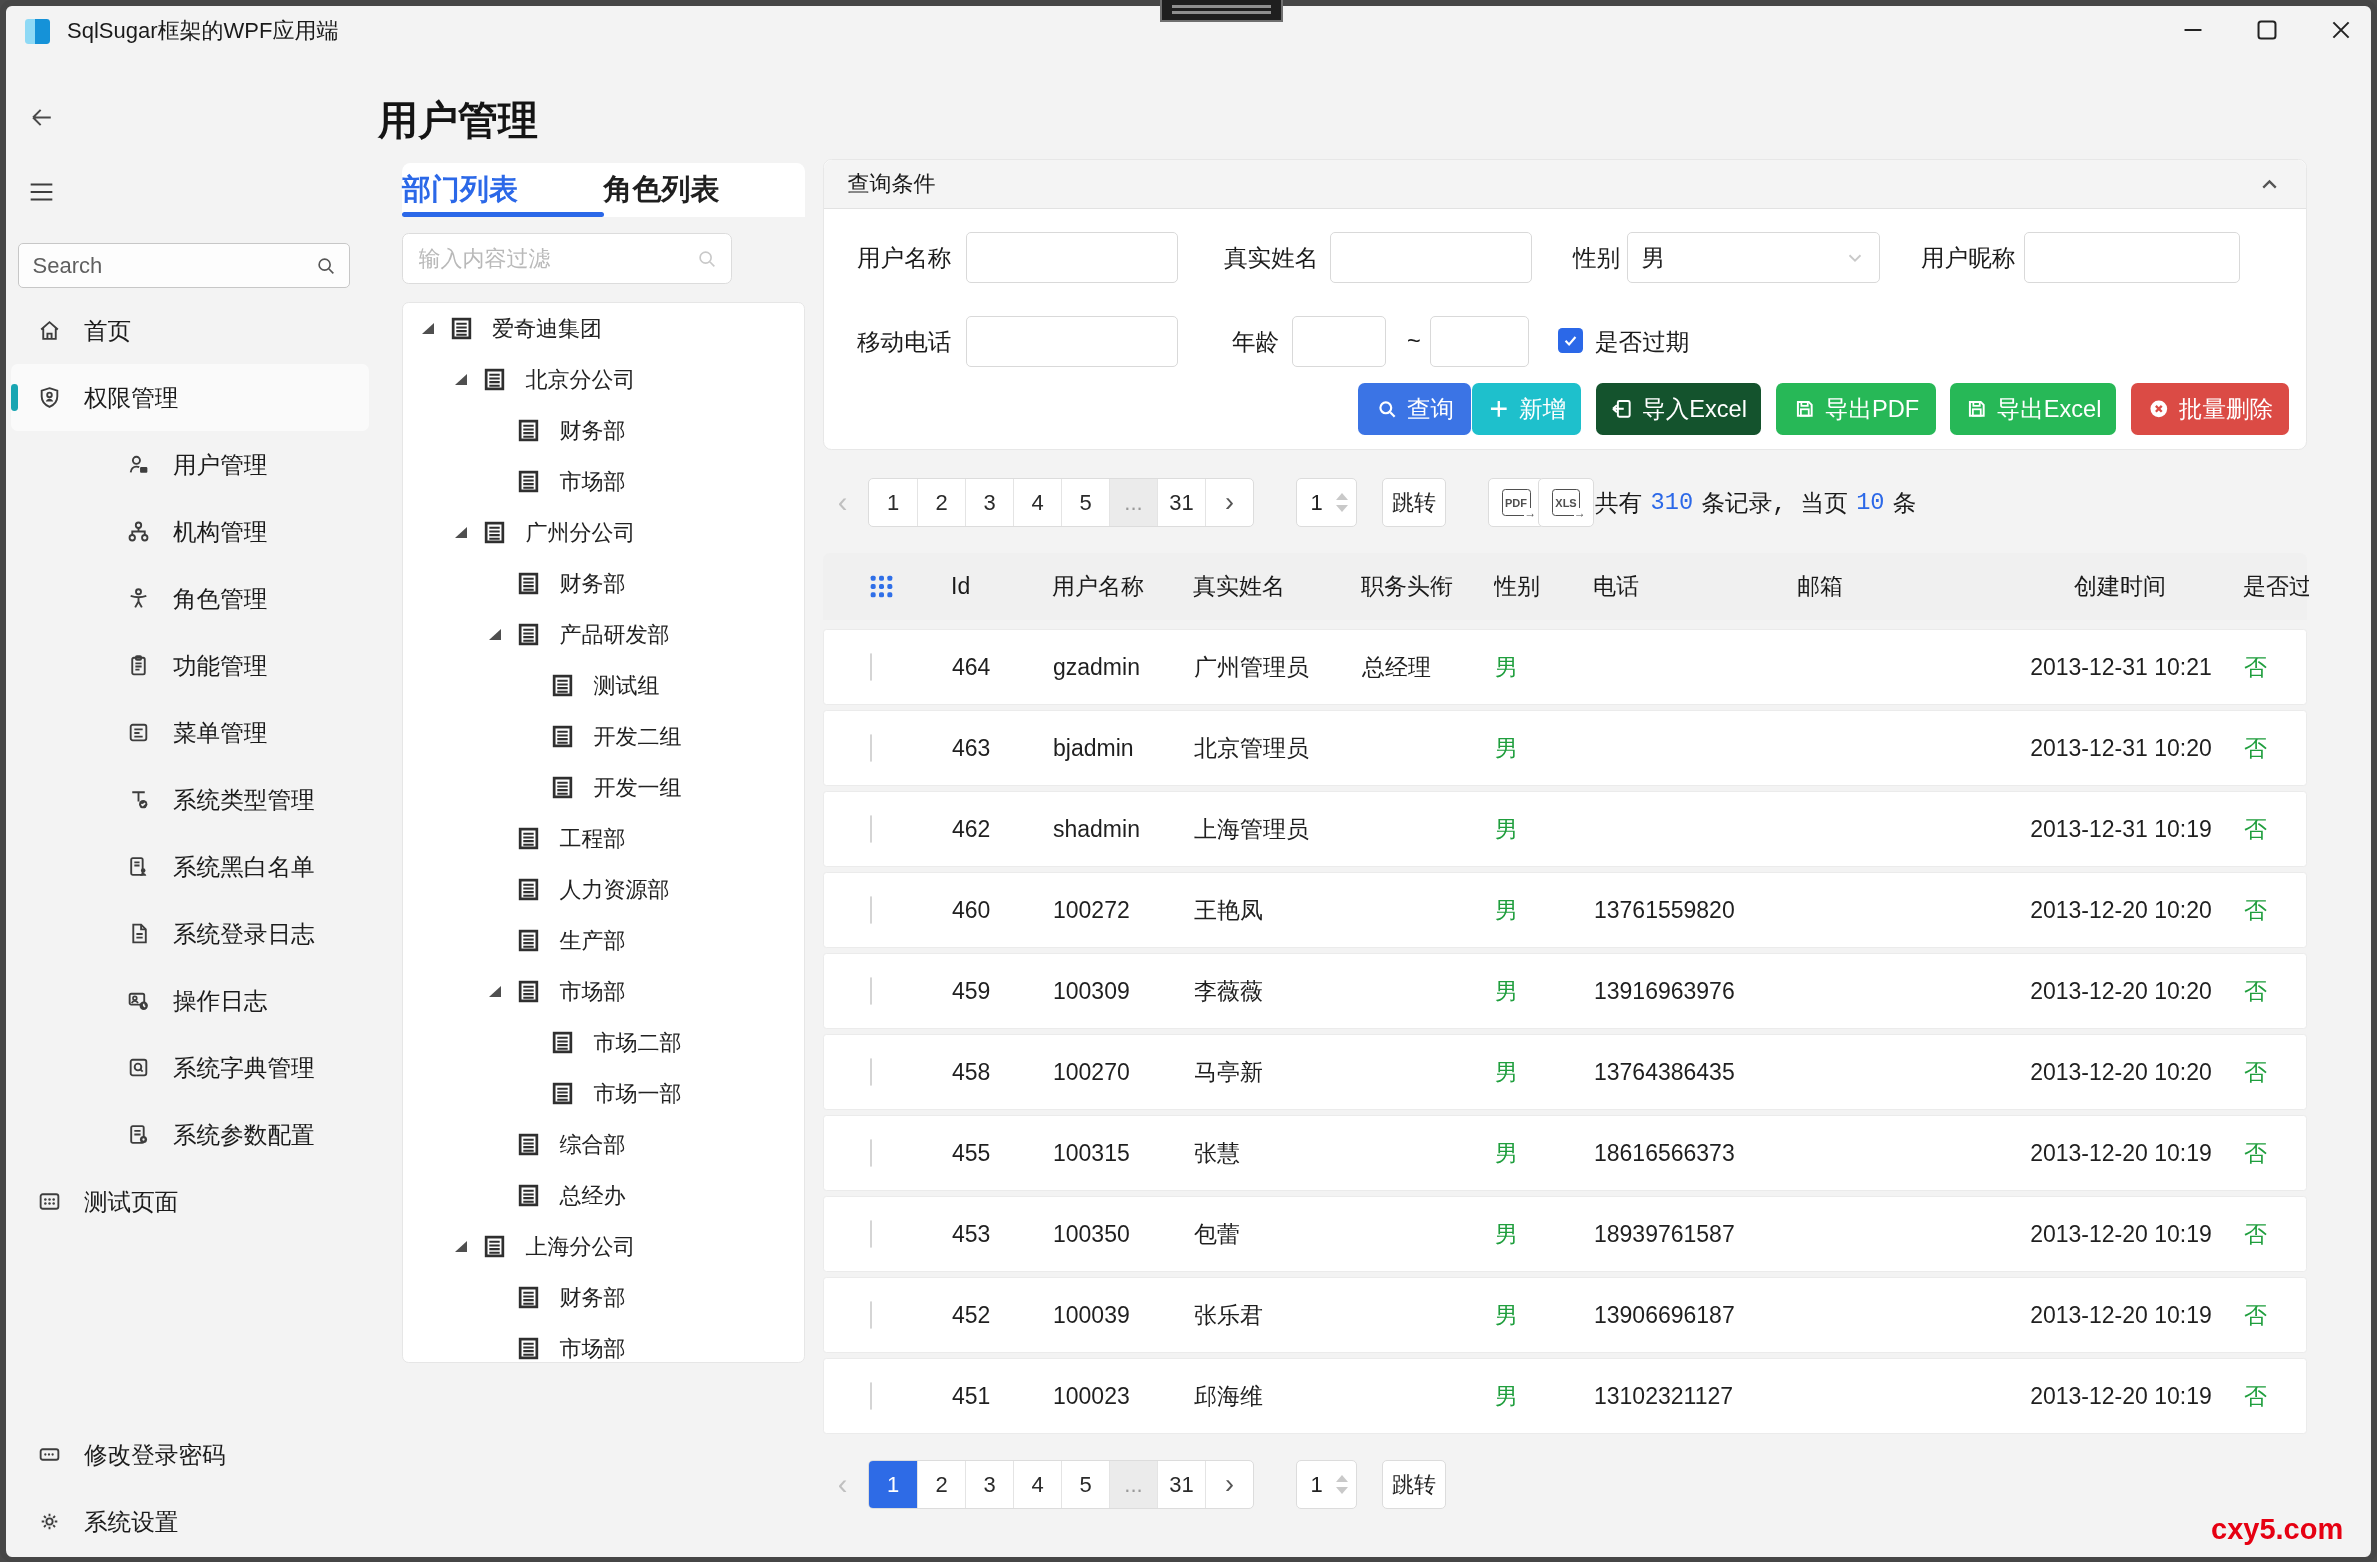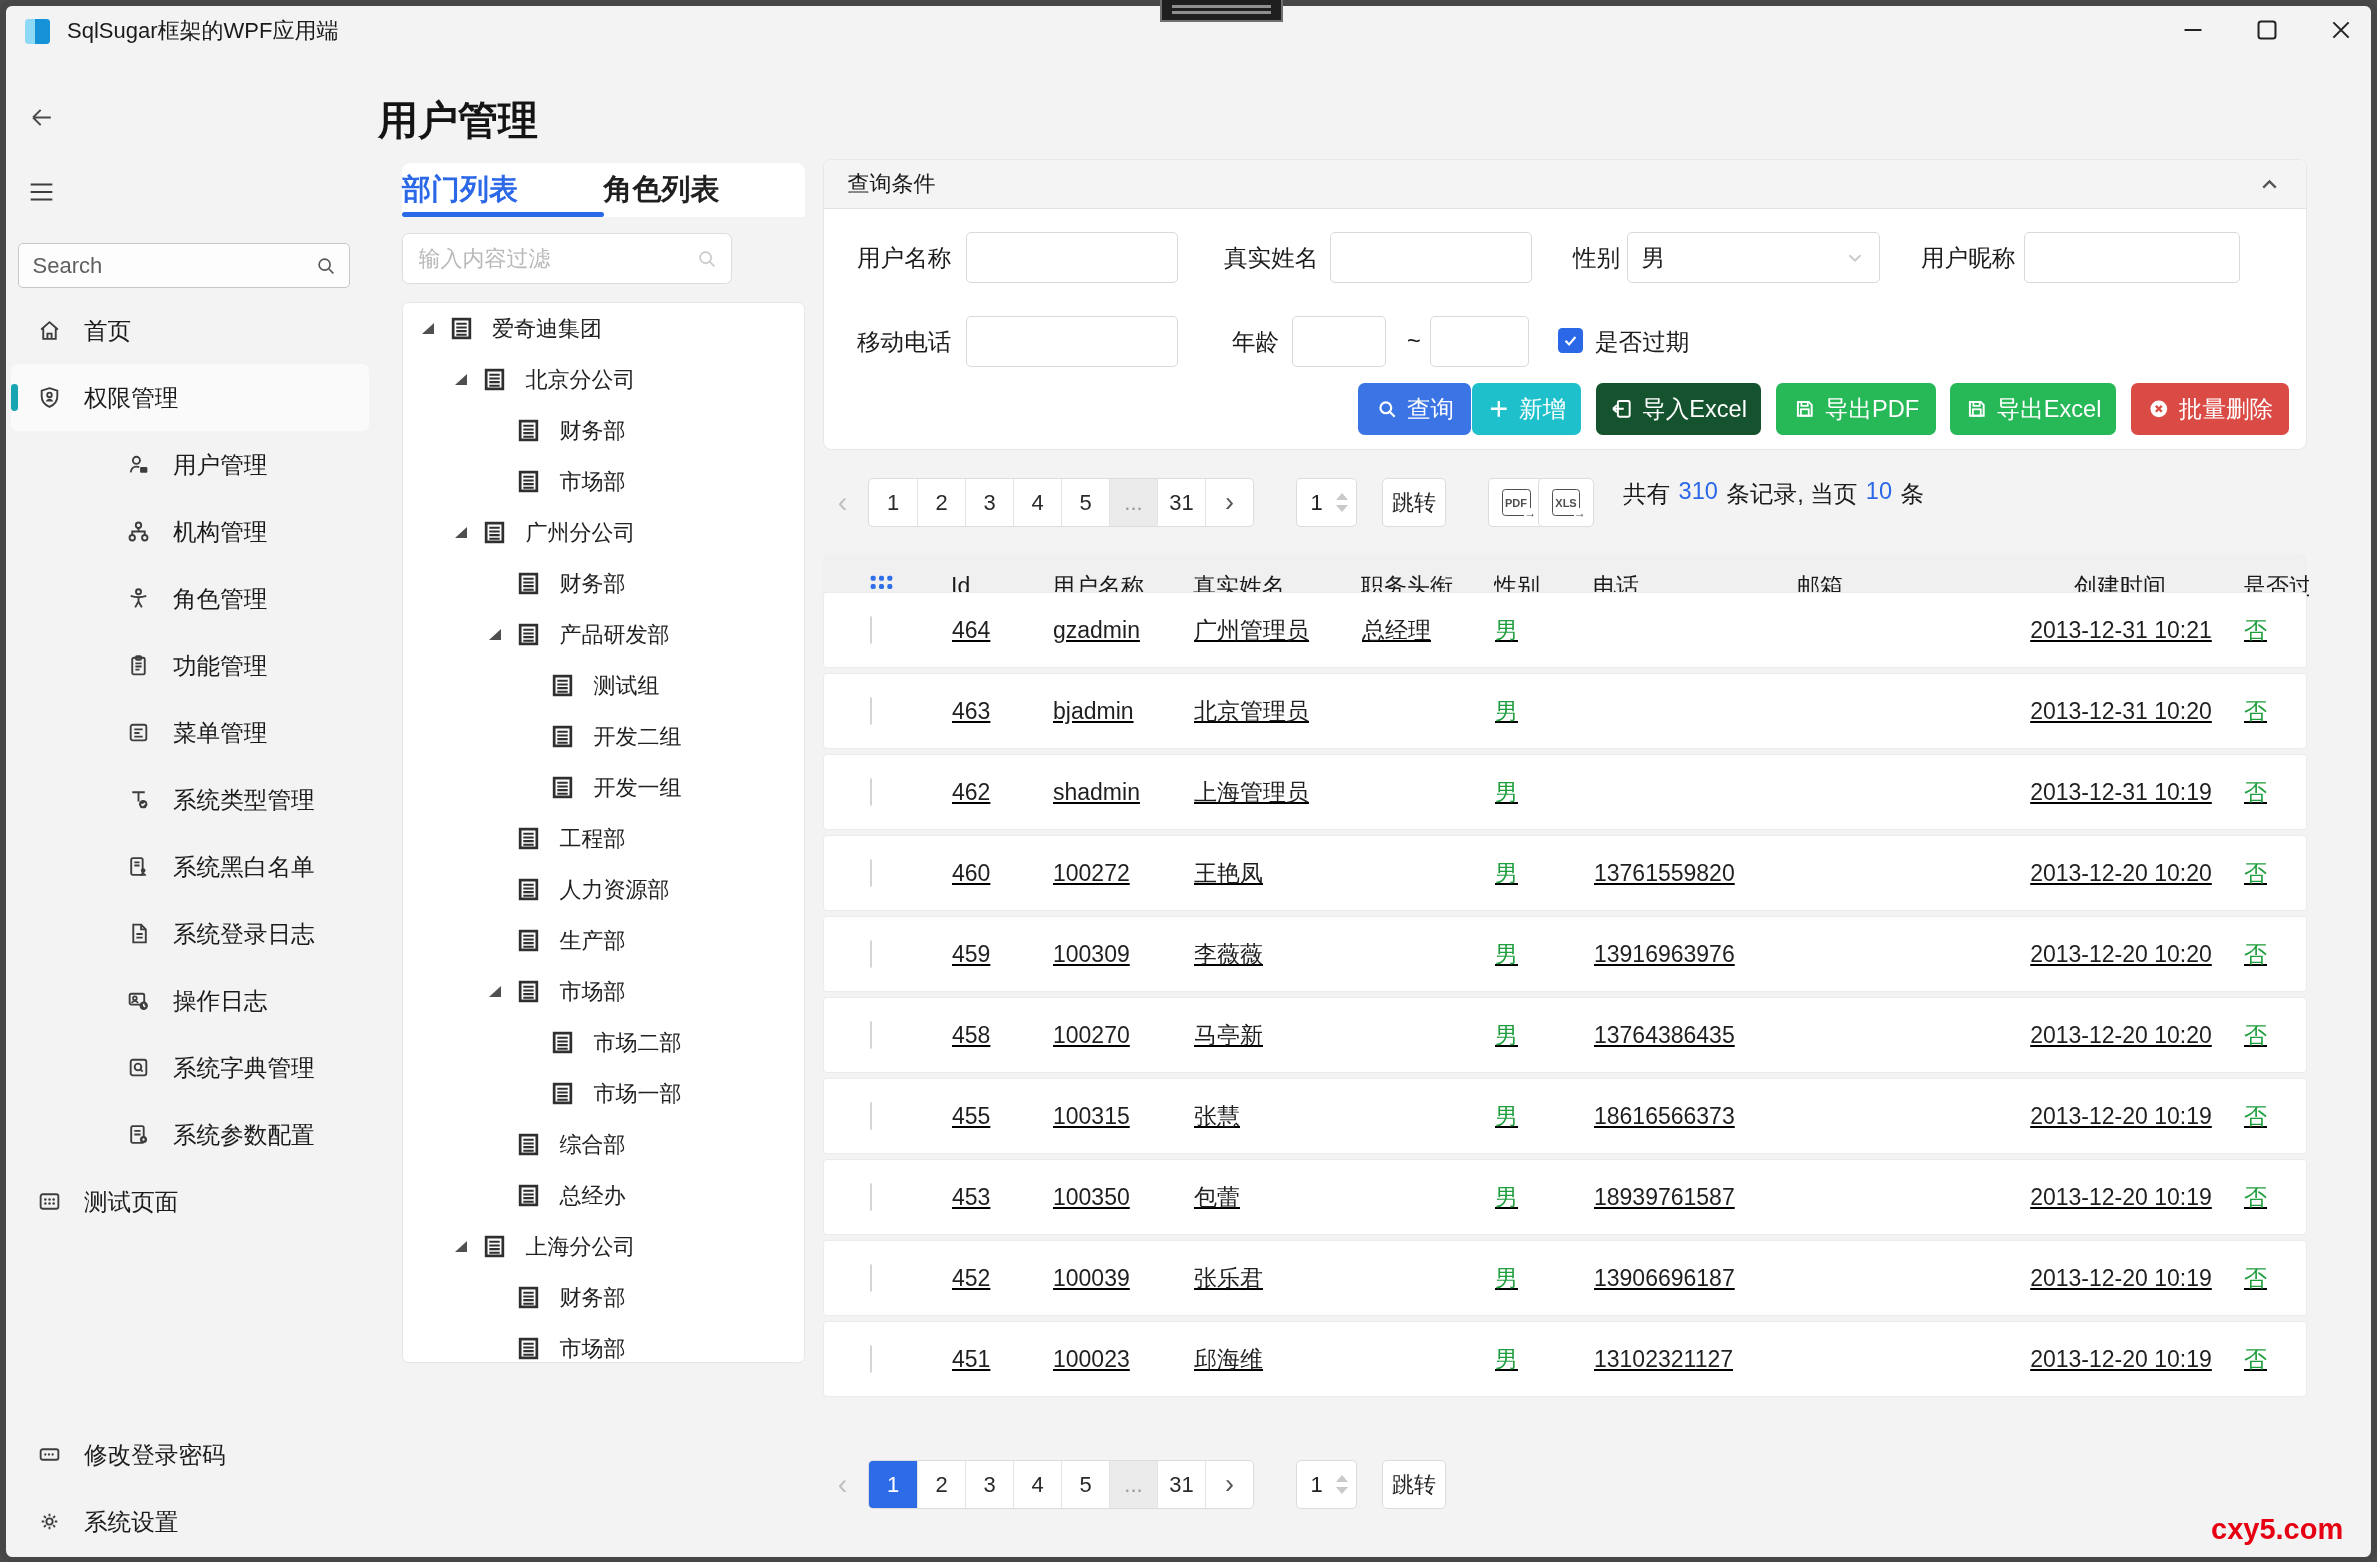--- a/index.html
+++ b/index.html
@@ -104,27 +104,27 @@
   .jumpbtn{position:absolute;left:559px;top:0;width:64px;height:49px;border:0.8px solid #dcdcdc;border-radius:5px;
            background:#fff;display:flex;align-items:center;justify-content:center;font-size:22px;color:#222;
            box-sizing:border-box;cursor:pointer;}
   .expbtn{position:absolute;top:0;width:56px;height:49px;border:0.8px solid #dcdcdc;border-radius:5px;background:#fff;
           box-sizing:border-box;display:flex;align-items:center;justify-content:center;cursor:pointer;}
   .expbtn.pdf{left:665px;} .expbtn.xls{left:715px;}
   .minidoc{border:1.7px solid #4f4f4f;border-radius:3.4px;font-size:11px;font-weight:bold;color:#4f4f4f;
            padding:6.7px 2.5px;position:relative;}
   .minidoc::after{content:"\2192";position:absolute;right:-6.7px;bottom:-5px;font-size:11.8px;color:#4f4f4f;
                   background:#fff;line-height:1;}
-  .psummary{position:absolute;left:800px;top:0;height:49px;display:flex;align-items:flex-start;gap:8.4px;
-            font-size:23.6px;color:#1b1b1b;white-space:nowrap;}
+  .psummary{position:absolute;left:772px;top:0;height:49px;display:flex;align-items:center;gap:8.4px;
+            font-size:23.6px;color:#1b1b1b;white-space:nowrap;font-family:Liberation Mono, monospace;}
   .psummary .num{color:#2B68E8;}
   
   .thead{left:817px;top:547px;width:1484px;height:67px;display:flex;align-items:center;background:#f0f0f0;
          font-size:23px;color:#1a1a1a;padding-left:46px;box-sizing:border-box;border-radius:6.7px 6.7px 0 0;}
-  .rows{left:817px;top:586px;width:1484px;text-decoration:underline;}
+  .rows{left:817px;top:623px;width:1484px;}
   .trow{height:76px;margin-bottom:5px;background:#fff;border:0.8px solid #ebebeb;border-radius:3.4px;
         display:flex;align-items:center;padding-left:46px;box-sizing:border-box;font-size:23px;color:#1f1f1f;
         overflow:hidden;}
   .c-cb{width:82px;flex:none;} .c-id{width:101px;flex:none;} .c-user{width:141px;flex:none;}
   .c-real{width:168px;flex:none;} .c-title{width:133px;flex:none;} .c-gender{width:99px;flex:none;}
   .c-phone{width:204px;flex:none;} .c-email{width:200px;flex:none;} .c-created{width:246px;flex:none;text-align:center;}
   .c-exp{width:66px;flex:none;overflow:hidden;white-space:nowrap;}
   .c-gender,.c-exp{color:#1F9E3D;}
   .thead .c-gender,.thead .c-exp{color:#1a1a1a;}
   .col{white-space:nowrap;overflow:hidden;}

